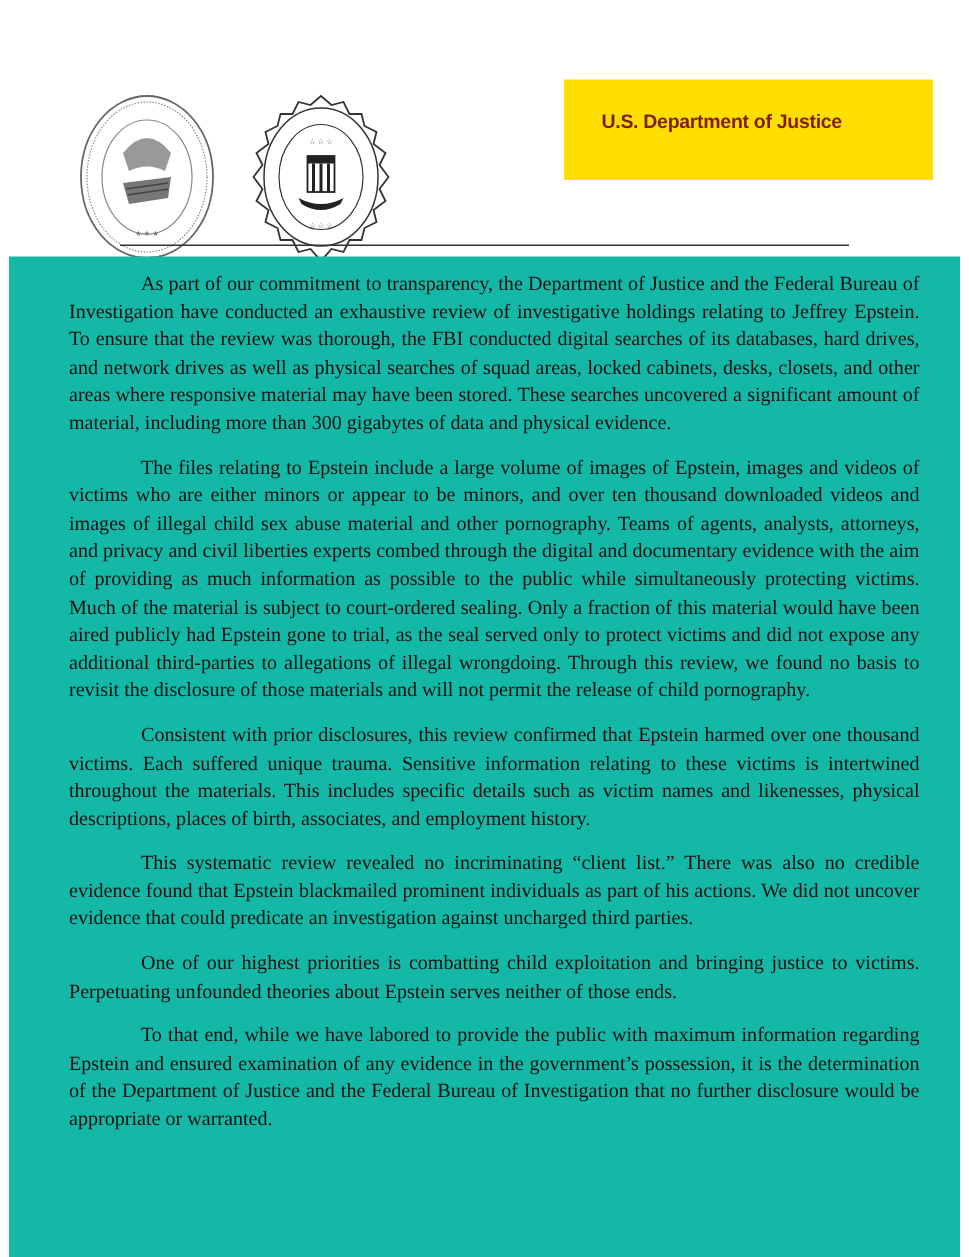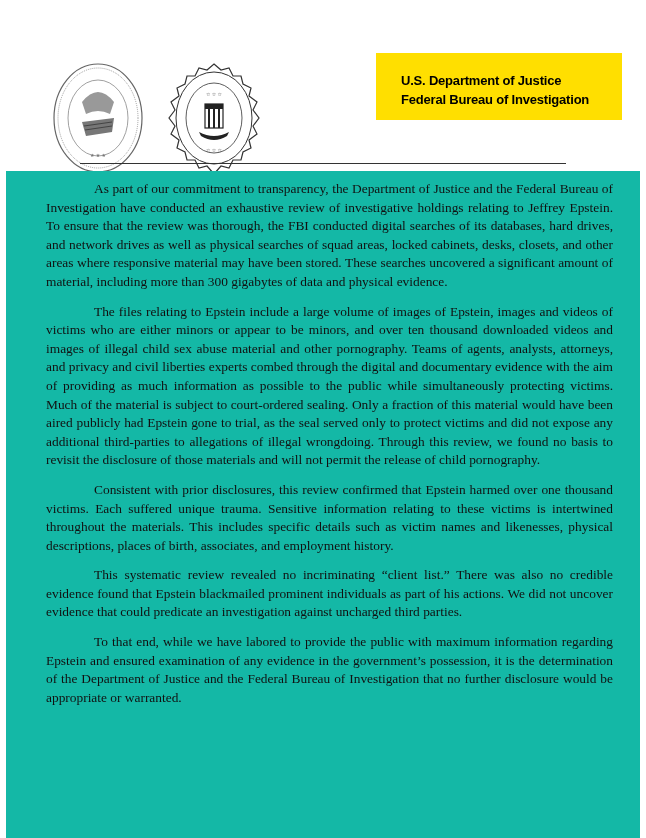--- a/index.html
+++ b/index.html
@@ -8,21 +8,21 @@
   .seal svg { display: block; }
   #doj-seal { left: 52px; top: 62px; width: 92px; height: 118px; }
   #fbi-seal { left: 165px; top: 62px; width: 98px; height: 120px; }
   .header-box {
     position: absolute; left: 376px; top: 53px; width: 246px; height: 67px;
     background: #ffdf00;
   }
   .header-box .line {
     position: absolute; left: 25px;
     font-family: "Liberation Sans", sans-serif; font-weight: bold; font-size: 13px;
-    color: #000000; letter-spacing: -0.2px;
+    color: #7f1d1d; letter-spacing: -0.2px;
   }
   .header-box .l1 { top: 20px; }
   .header-box .l2 { top: 39px; }
   .rule { position: absolute; left: 80px; top: 163px; width: 486px; height: 1px; background: #333; }
   .body-box {
     position: absolute; left: 6px; top: 171px; width: 634px; height: 804px;
     background: #14b8a6;
   }
   .body-text {
     position: absolute; left: 40px; top: 9px; width: 567px;
@@ -58,26 +58,26 @@
     <line x1="49" y1="47" x2="49" y2="66" stroke="#222" stroke-width="2"></line>
     <line x1="54" y1="47" x2="54" y2="66" stroke="#222" stroke-width="2"></line>
     <path d="M34 70 Q49 78 64 70 L62 74 Q49 82 36 74 Z" fill="#222"></path>
     <text x="49" y="34" font-size="5" text-anchor="middle" fill="#444" font-family="Liberation Serif, serif">☆ ☆ ☆</text>
     <text x="49" y="90" font-size="5" text-anchor="middle" fill="#444" font-family="Liberation Serif, serif">☆ ☆ ☆</text>
   </svg>
 </div>
 
 <div class="header-box">
   <div class="line l1">U.S. Department of Justice</div>
-  <div class="line l2">Federal Bureau of Investigation</div>
 </div>
 
 <div class="rule"></div>
 
 <div class="body-box">
   <div class="body-text">
     <p>As part of our commitment to transparency, the Department of Justice and the Federal Bureau of Investigation have conducted an exhaustive review of investigative holdings relating to Jeffrey Epstein.  To ensure that the review was thorough, the FBI conducted digital searches of its databases, hard drives, and network drives as well as physical searches of squad areas, locked cabinets, desks, closets, and other areas where responsive material may have been stored.  These searches uncovered a significant amount of material, including more than 300 gigabytes of data and physical evidence.</p>
     <p>The files relating to Epstein include a large volume of images of Epstein, images and videos of victims who are either minors or appear to be minors, and over ten thousand downloaded videos and images of illegal child sex abuse material and other pornography.  Teams of agents, analysts, attorneys, and privacy and civil liberties experts combed through the digital and documentary evidence with the aim of providing as much information as possible to the public while simultaneously protecting victims.  Much of the material is subject to court-ordered sealing.   Only a fraction of this material would have been aired publicly had Epstein gone to trial, as the seal served only to protect victims and did not expose any additional third-parties to allegations of illegal wrongdoing. Through this review, we found no basis to revisit the disclosure of those materials and will not permit the release of child pornography.</p>
     <p>Consistent with prior disclosures, this review confirmed that Epstein harmed over one thousand victims.  Each suffered unique trauma.  Sensitive information relating to these victims is intertwined throughout the materials.  This includes specific details such as victim names and likenesses, physical descriptions, places of birth, associates, and employment history.</p>
     <p>This systematic review revealed no incriminating “client list.”  There was also no credible evidence found that Epstein blackmailed prominent individuals as part of his actions.  We did not uncover evidence that could predicate an investigation against uncharged third parties.</p>
+    <p>One of our highest priorities is combatting child exploitation and bringing justice to victims.  Perpetuating unfounded theories about Epstein serves neither of those ends.</p>
     <p>To that end, while we have labored to provide the public with maximum information regarding Epstein and ensured examination of any evidence in the government’s possession, it is the determination of the Department of Justice and the Federal Bureau of Investigation that no further disclosure would be appropriate or warranted.</p>
   </div>
 </div>
 
 </body></html>

